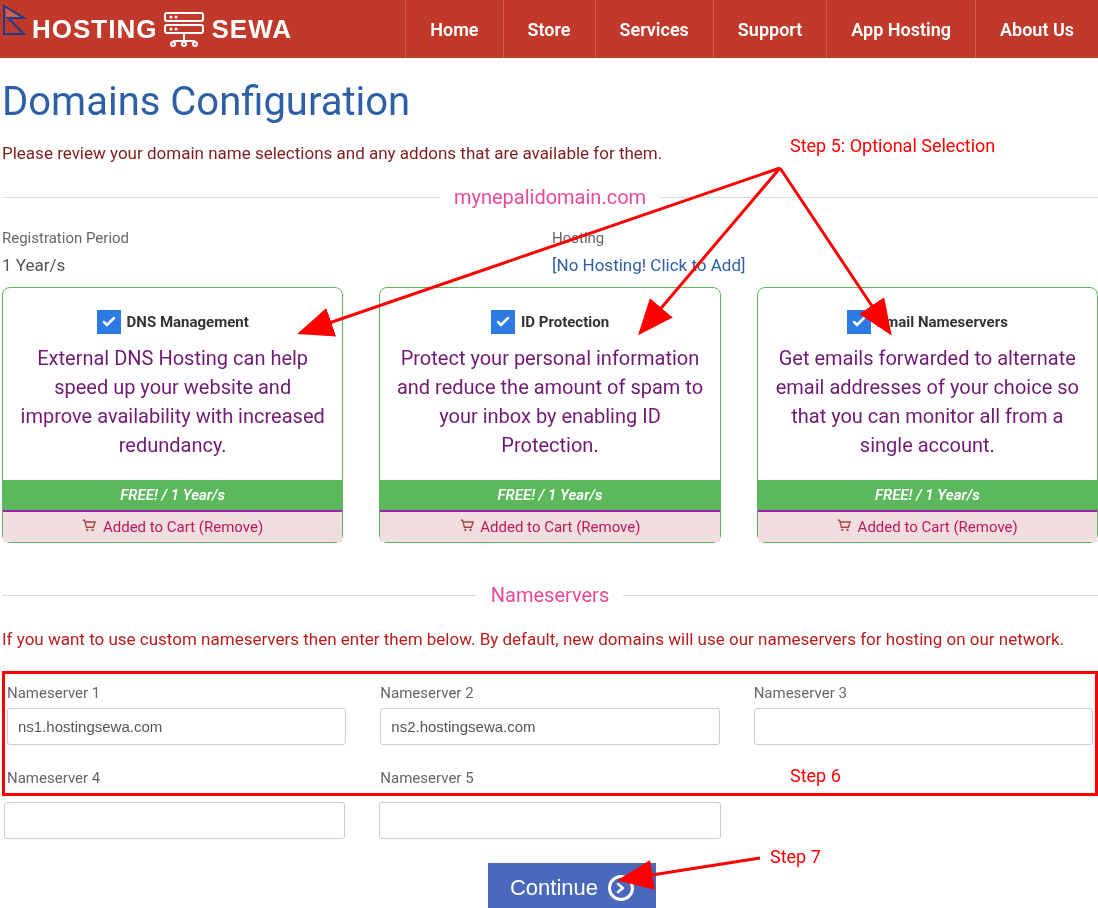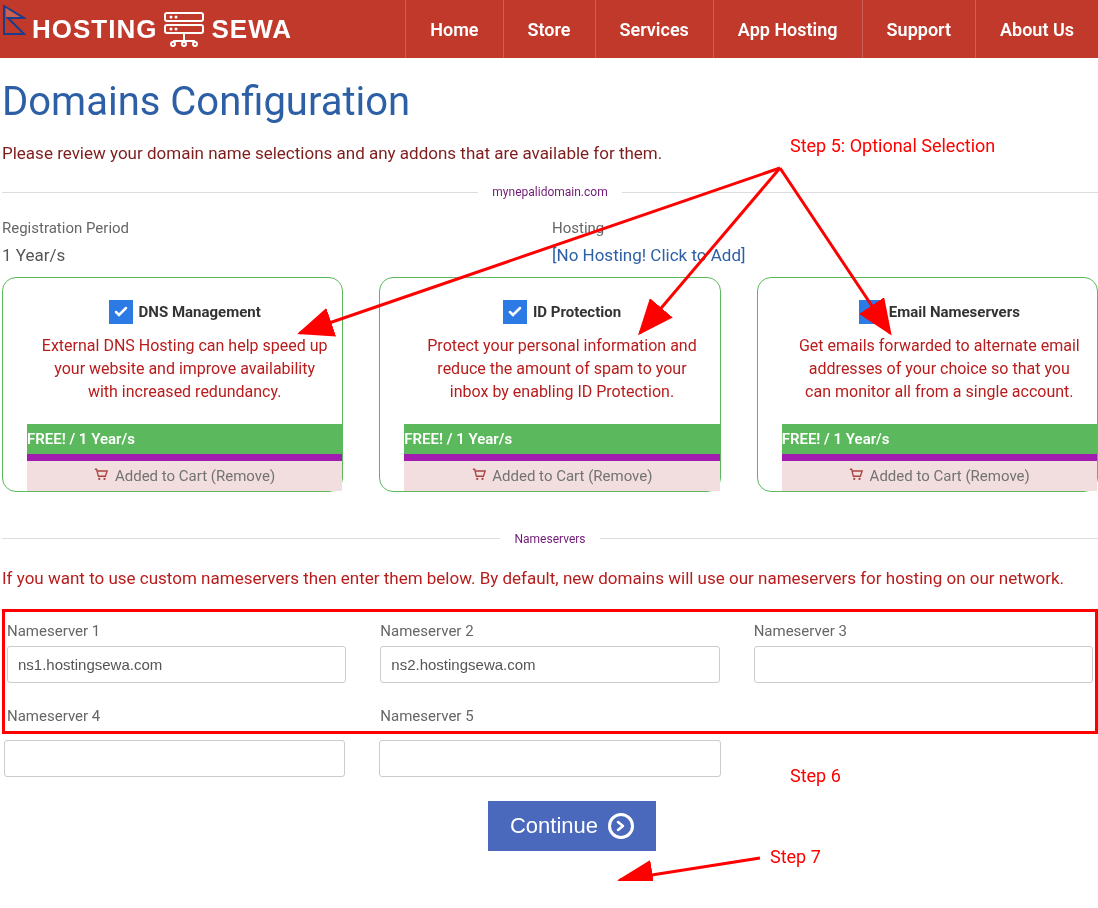--- a/index.html
+++ b/index.html
@@ -12,36 +12,36 @@
   .brand-flag { width:24px; height:50px; margin-right:6px; position:relative; }
   .brand-servers { margin:0 6px; }
   .nav-spacer { flex:1; }
   .nav-item { display:flex; align-items:center; padding:2px 24px; font-size:18px; font-weight:600; border-left:1px solid rgba(255,255,255,0.2); cursor:pointer; }
   
   .content { padding:12px 0 30px 2px; }
   h1.page-title { color:#2C5FA5; font-size:40px; font-weight:400; margin:8px 0 18px 0; }
   .intro { color:#7f1d1d; font-size:17px; margin-bottom:22px; }
   .hr-wrap { display:flex; align-items:center; gap:0; margin:0 0 20px 0; }
   .hr-wrap .line { flex:1; border-top:1px solid #ddd; height:1px; }
-  .hr-title { color:#701a75; font-size:12px; padding:0 14px; }
+  .hr-title { color:#ec4899; font-size:20px; padding:0 14px; }
   .two-col { display:flex; gap:4px; margin-bottom:6px; }
   .two-col > .col { flex:1; }
   .label-sm { color:#666; font-size:15px; margin-bottom:8px; }
   .val-lg { color:#555; font-size:17px; }
   .hosting-link { color:#2C5FA5; font-size:17px; cursor:pointer; }
   
   .cards { display:flex; gap:36px; margin:12px 0 40px 0; }
-  .card { flex:1; border:1px solid #5cb85c; border-radius:14px; display:flex; flex-direction:column;padding-left:24px; }
+  .card { flex:1; border:1px solid #5cb85c; border-radius:8px; display:flex; flex-direction:column; }
   .card-body { padding:22px 14px 20px 14px; text-align:center; flex:1; }
   .chk-row { display:flex; align-items:center; justify-content:center; gap:6px; margin-bottom:10px; }
   .chk { width:24px; height:24px; background:#2C7BE5; display:flex; align-items:center; justify-content:center; cursor:pointer; }
   .card-title { font-size:15px; font-weight:700; color:#333; }
-  .card-desc { font-size:16px; color:#b91c1c; line-height:1.45; }
-  .card-price { background:#5cb85c; color:#fff; padding:6px 0; font-size:15px; font-weight:600; }
-  .card-cart { background:#F2DEDE; color:#737373; text-align:center; padding:6px 0; font-size:15px; border-top:7px solid #a21caf; cursor:pointer; }
+  .card-desc { font-size:20px; color:#701a75; line-height:1.45; }
+  .card-price { background:#5cb85c; color:#fff; text-align:center; padding:6px 0; font-size:15px; font-weight:600;font-style:italic; }
+  .card-cart { background:#F2DEDE; color:#be185d; text-align:center; padding:6px 0; font-size:15px; border-top:2px solid #a21caf; cursor:pointer; }
   .card-cart .cart-ico { margin-right:3px; }
   
   .ns-intro { color:#b91c1c; font-size:17px; line-height:1.5; margin-bottom:18px; }
   .ns-grid { display:grid; grid-template-columns: repeat(3, 1fr); gap:24px 34px; padding:0 2px 0 2px; }
   .ns-field .ns-label { color:#666; font-size:15px; margin-bottom:6px; }
   .ns-field input { width:100%; padding:9px 10px; border:1px solid #ccc; border-radius:3px; font-size:15px; color:#555; }
   .ns-box-highlight { border:3px solid #FF0000; padding:10px 0 0 0; margin-bottom:8px; position:relative; }
   
   .continue-wrap { text-align:center; margin-top:24px; }
   .continue-btn { display:inline-flex; align-items:center; gap:10px; background:#4A69BD; color:#fff; border:none; font-size:22px; padding:12px 22px; cursor:pointer;margin-left:44px; }
@@ -75,22 +75,22 @@
         <circle cx="10" cy="33" r="2" fill="none" stroke="#fff" stroke-width="2"></circle>
         <circle cx="21" cy="33" r="2" fill="none" stroke="#fff" stroke-width="2"></circle>
         <circle cx="32" cy="33" r="2" fill="none" stroke="#fff" stroke-width="2"></circle>
       </svg>
       <span class="brand-text2">SEWA</span>
     </div>
     <div class="nav-spacer"></div>
     <div class="nav-item">Home</div>
     <div class="nav-item">Store</div>
     <div class="nav-item">Services</div>
+    <div class="nav-item">Support</div>
     <div class="nav-item">App Hosting</div>
-    <div class="nav-item">Support</div>
     <div class="nav-item">About Us</div>
   </div>
 
   <div class="content">
     <h1 class="page-title">Domains Configuration</h1>
     <p class="intro">Please review your domain name selections and any addons that are available for them.</p>
 
     <div class="hr-wrap">
       <div class="line"></div>
       <div class="hr-title">mynepalidomain.com</div>

